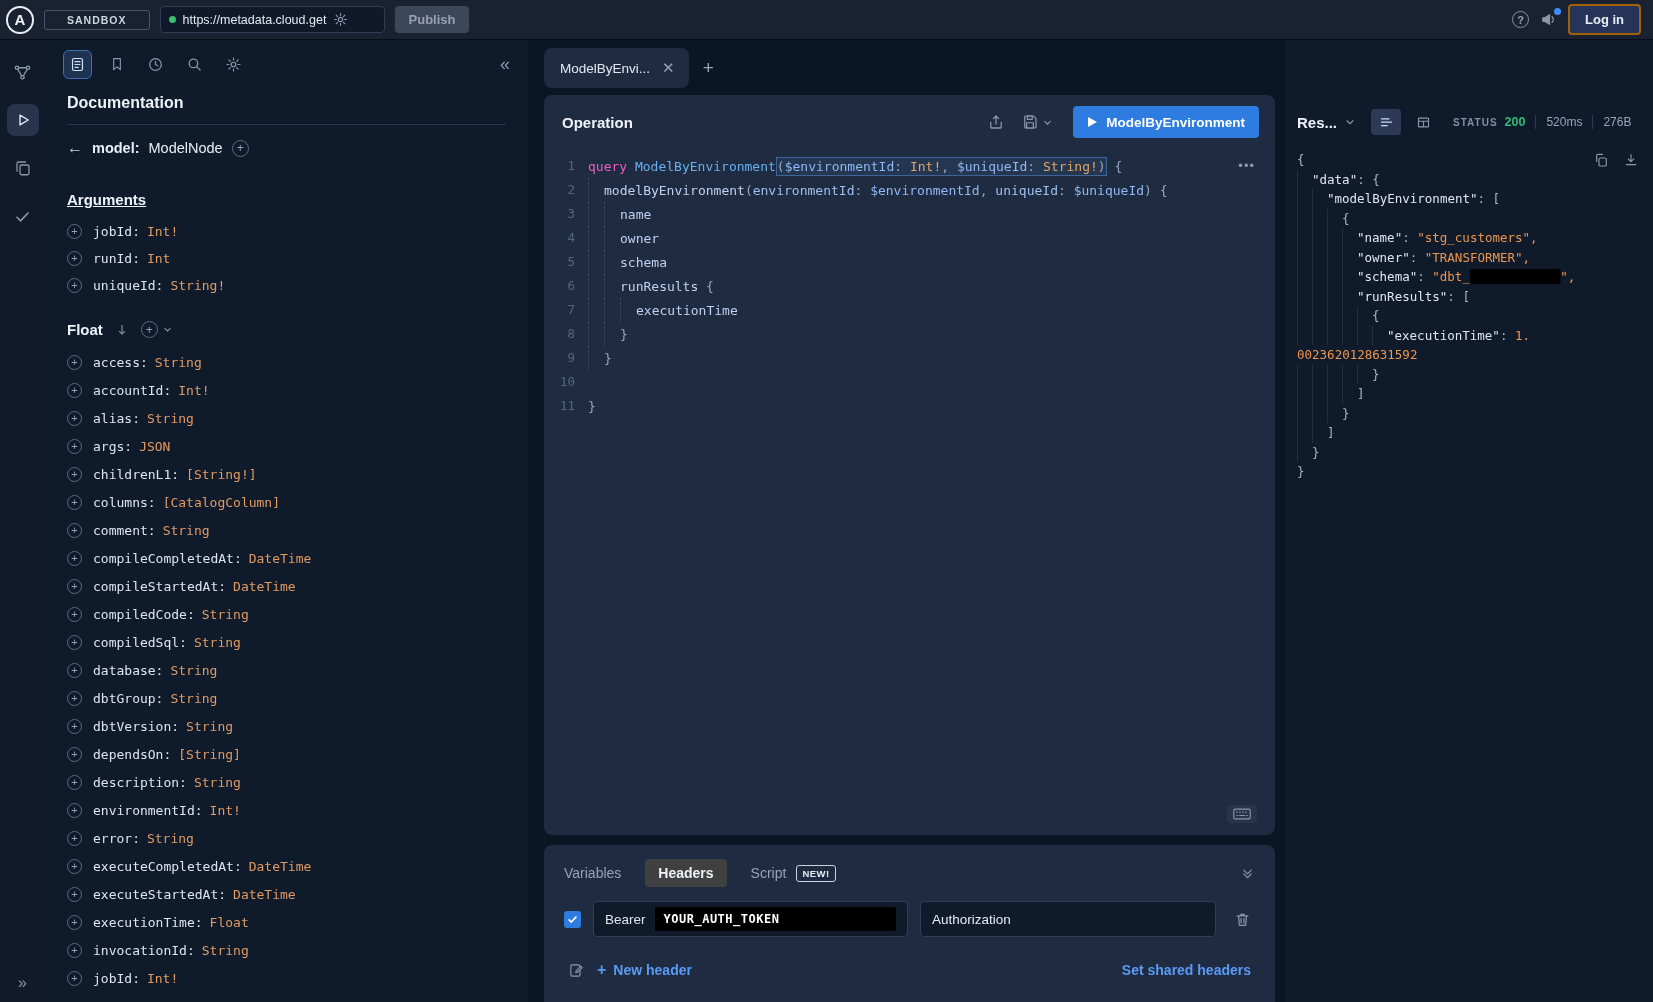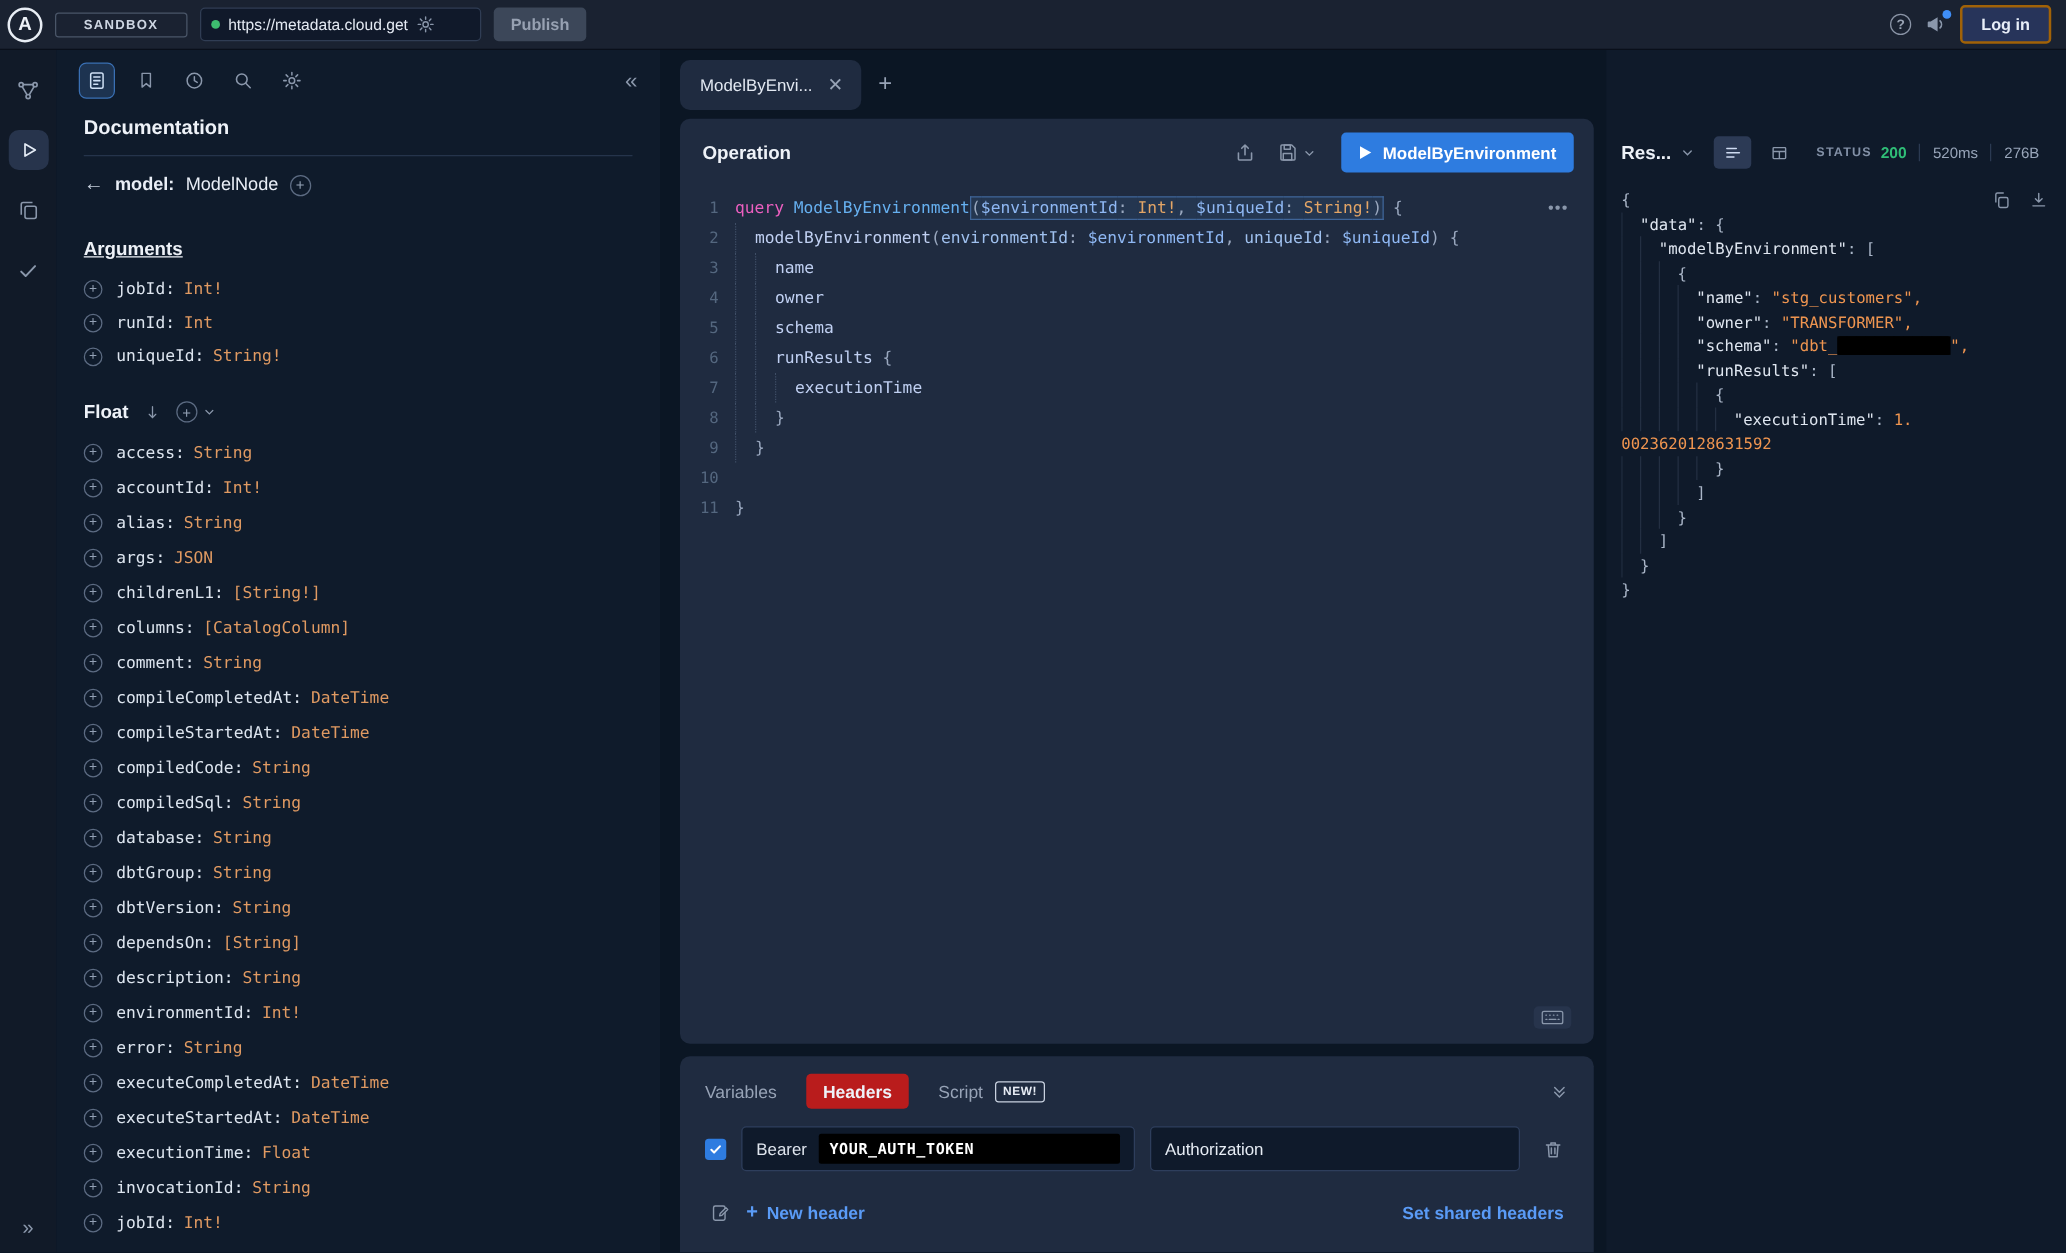--- a/index.html
+++ b/index.html
@@ -84,21 +84,21 @@
   .tk.h{background:rgba(64,110,170,.16);border-top:1px solid #3f6598;border-bottom:1px solid #3f6598;padding-top:1px;padding-bottom:1px;}
   .tk.hfirst{border-left:1px solid #3f6598;}
   .tk.hlast{border-right:1px solid #3f6598;}
   .ellipsis{position:absolute;top:12px;right:20px;color:#8a97ab;font-size:13px;letter-spacing:1px;cursor:pointer;}
   .kbd-pill{position:absolute;bottom:12px;right:18px;background:#27344c;border-radius:4px;padding:3px 6px;color:#8a97ab;cursor:pointer;}
 
   
   .bottom-card{flex:1;margin-top:10px;background:#1f2b40;border-radius:8px 8px 0 0;padding:14px 20px 0 20px;overflow:hidden;}
   .bc-tabs{display:flex;align-items:center;gap:24px;}
   .bc-tab{color:#97a3b6;font-size:14px;cursor:pointer;}
-  .bc-tab.active{background:#b91c1c;color:#eef2f8;font-weight:bold;border-radius:4px;padding:6px 13px;}
+  .bc-tab.active{background:#404040;color:#eef2f8;font-weight:bold;border-radius:4px;padding:6px 13px;}
   .new-badge{border:1px solid #c9d2e0;color:#e8edf5;font-size:9.5px;font-weight:bold;letter-spacing:.5px;border-radius:3px;padding:2px 5px;margin-left:-14px;}
   .collapse-dd{margin-left:auto;}
   .hdr-row{display:flex;align-items:center;gap:12px;margin-top:14px;}
   .checkbox{width:17px;height:17px;min-width:17px;background:#2e7ce0;border-radius:3px;display:flex;align-items:center;justify-content:center;cursor:pointer;}
   .input{height:36px;background:#0f1a2b;border:1px solid #2e3e5c;border-radius:4px;display:flex;align-items:center;padding:0 11px;font-size:13.5px;color:#e6ecf4;cursor:text;}
   .input.key{width:296px;}
   .input.val{flex:1;gap:9px;}
   .bearer{color:#dfe5ee;}
   .token-pill{flex:1;background:#000;color:#fff;font-size:12px;font-weight:bold;letter-spacing:.5px;padding:5px 9px;border-radius:2px;cursor:text;}
   .trash{margin-left:6px;margin-right:4px;}

